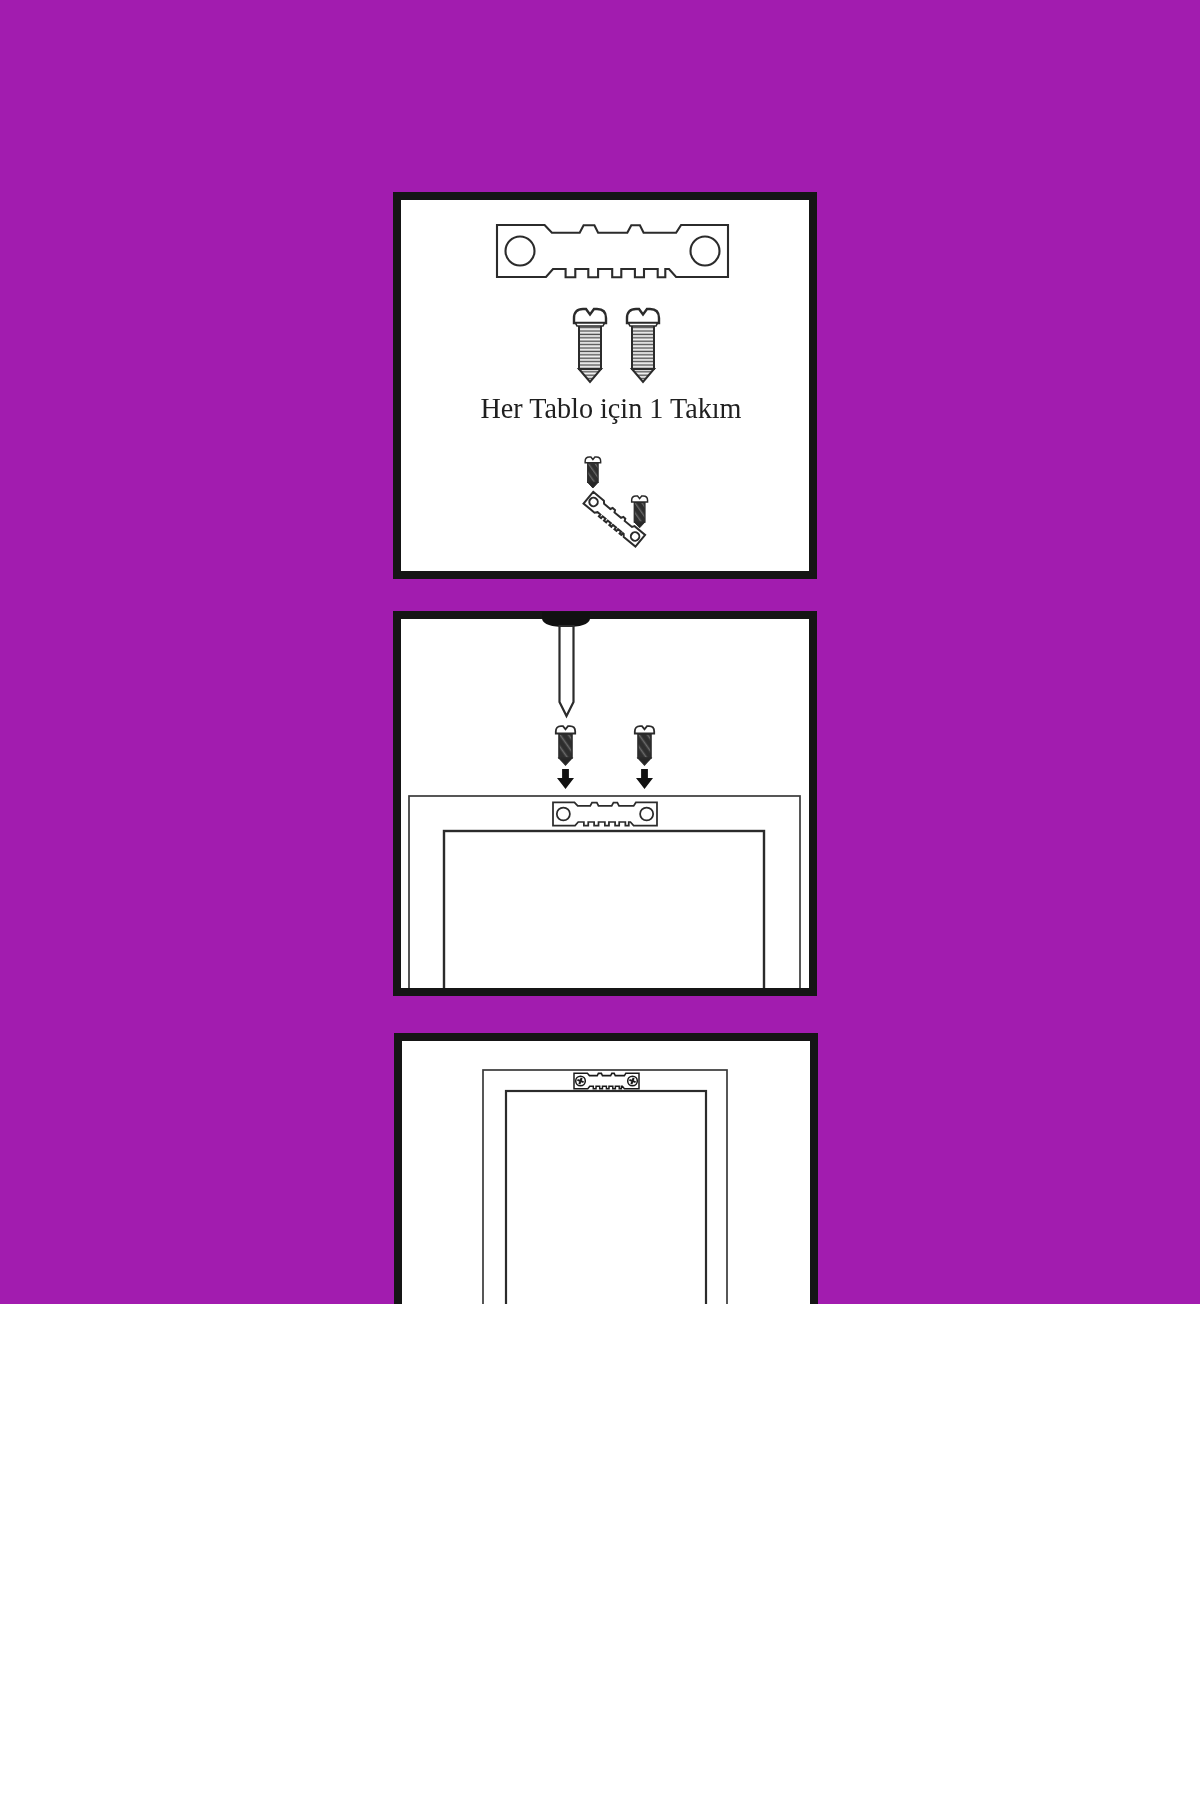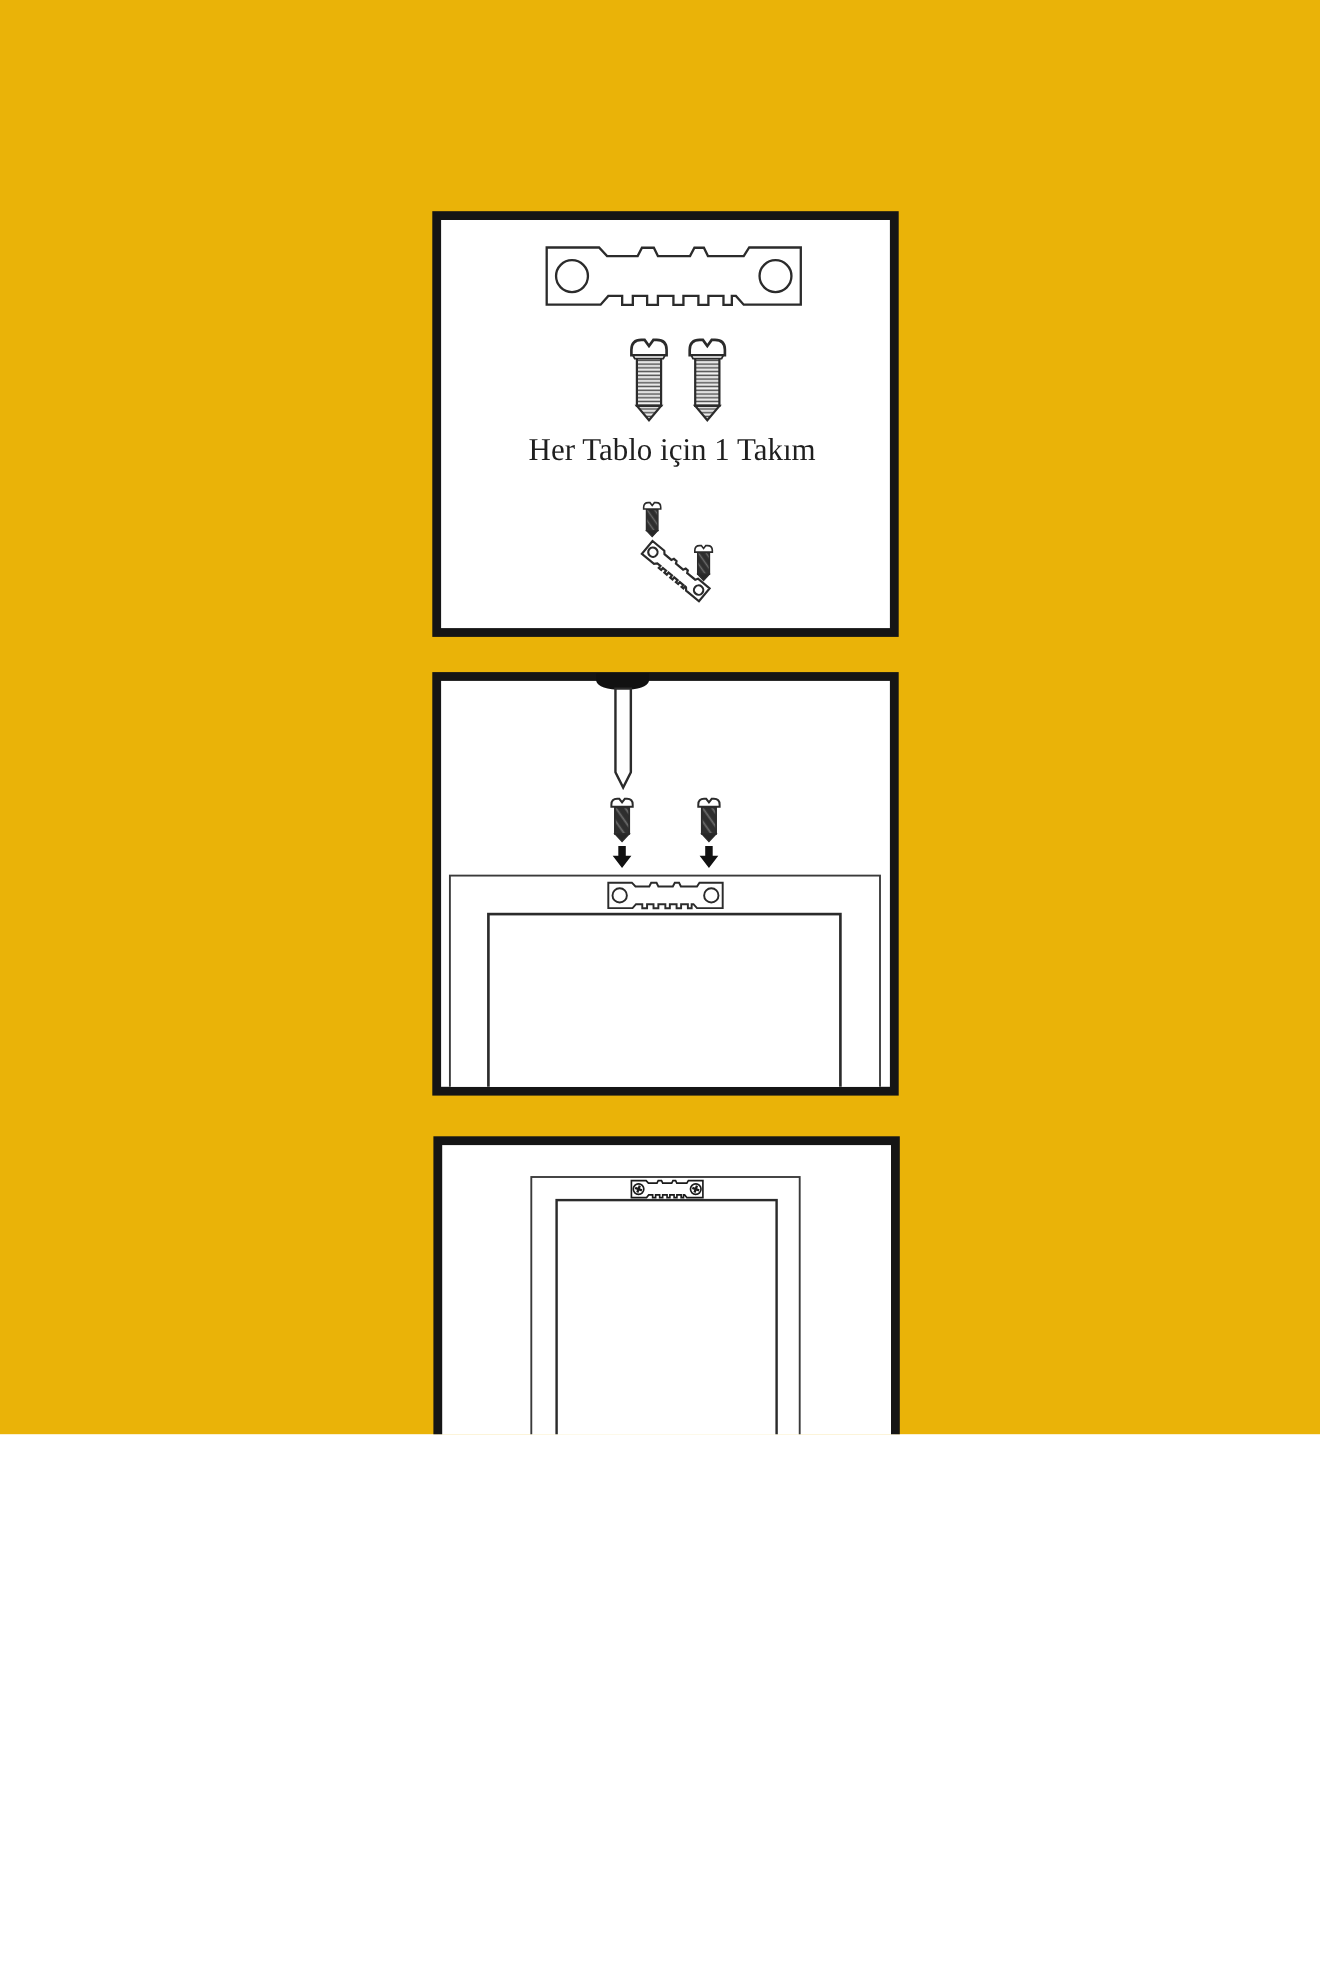--- a/index.html
+++ b/index.html
@@ -1,15 +1,15 @@
 <!DOCTYPE html>
 <html><head><meta charset="utf-8">
 <style>
 html,body{margin:0;padding:0;background:#ffffff;}
-#page{position:relative;width:1200px;height:1304px;background:#eab308;overflow:hidden;}
+#page{position:relative;width:1200px;height:1304px;background:#a21caf;overflow:hidden;}
 text{font-family:"Liberation Serif",serif;}
 </style></head><body>
 <div id="page">
 <svg width="1200" height="1800" viewBox="0 0 1200 1800">
 <defs>
 <clipPath id="weaveclip">
           <rect x="-3" y="-30" width="30" height="29"></rect>
           <rect x="-35" y="2" width="30" height="30"></rect>
         </clipPath>
 <clipPath id="p2clip">

